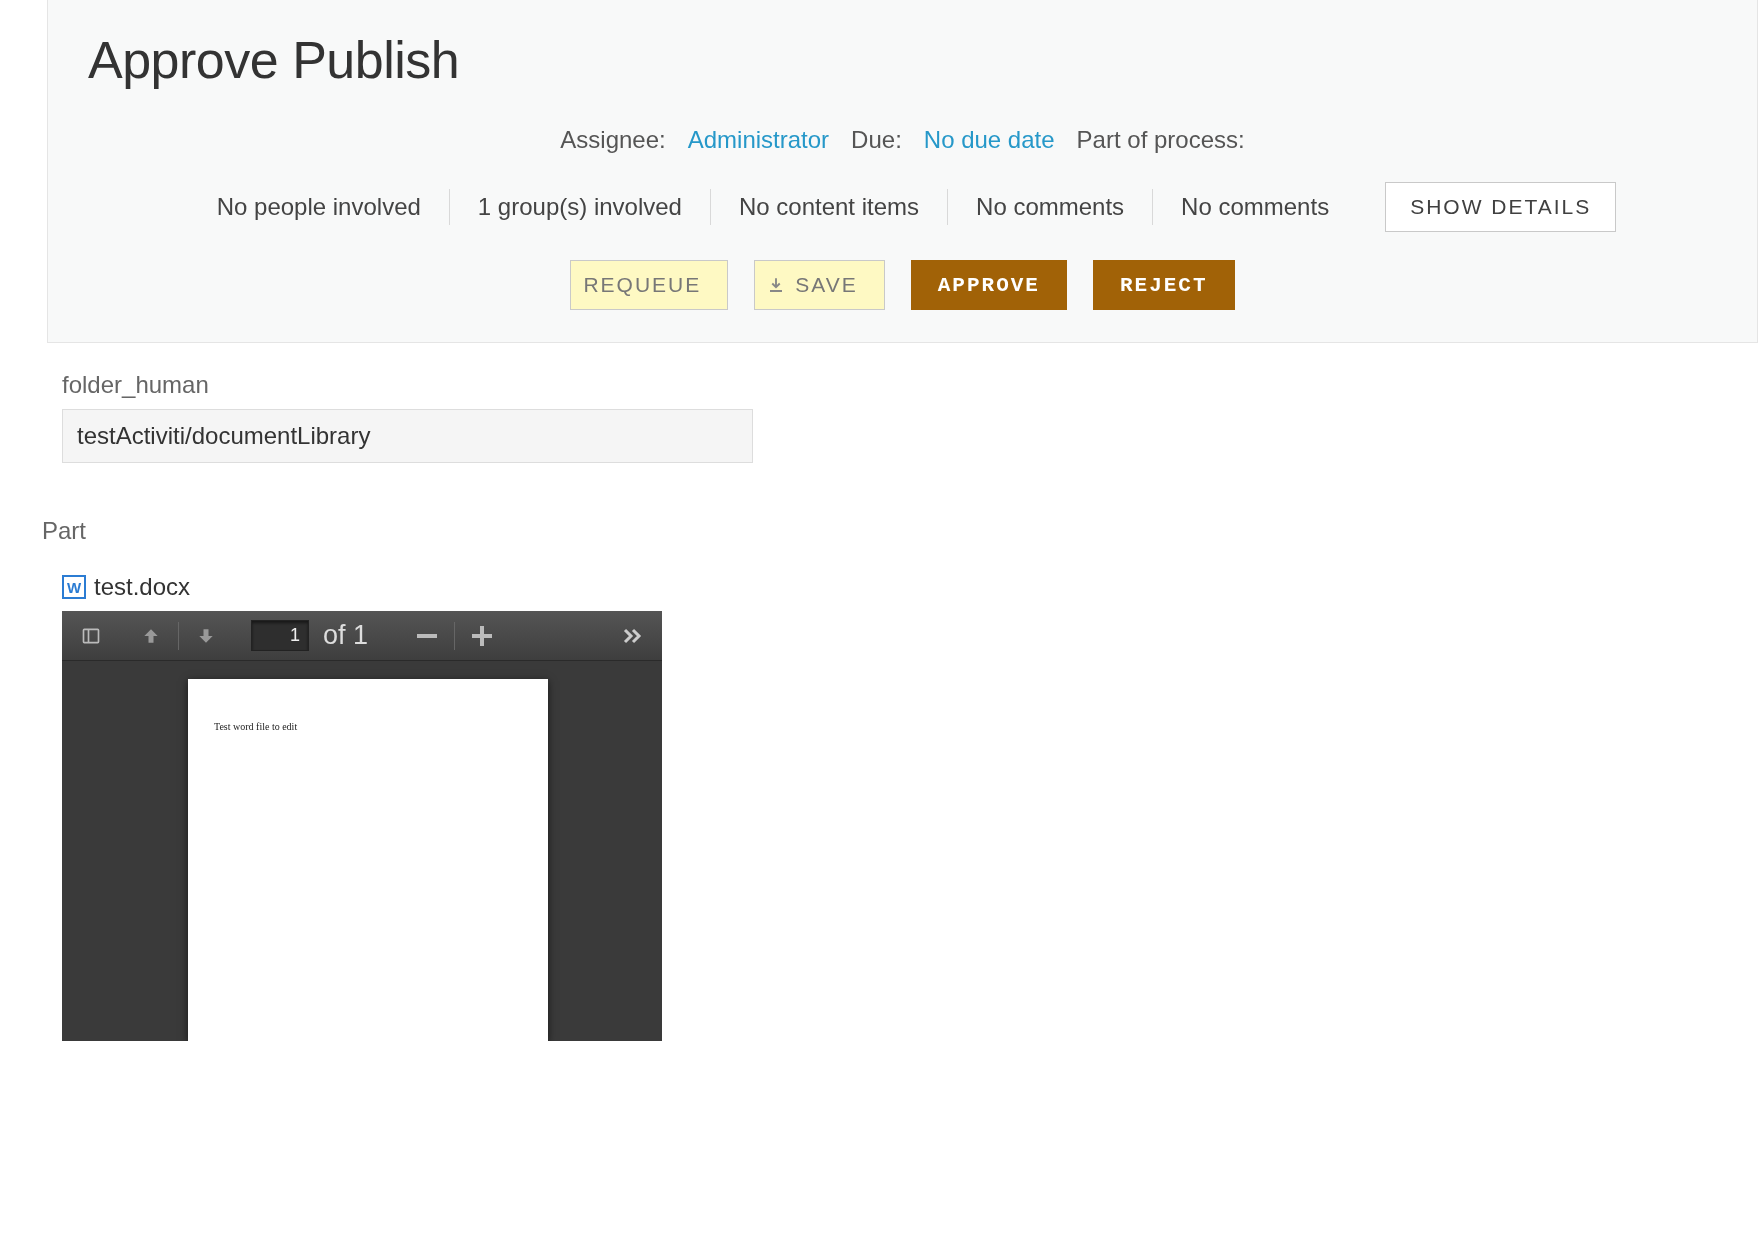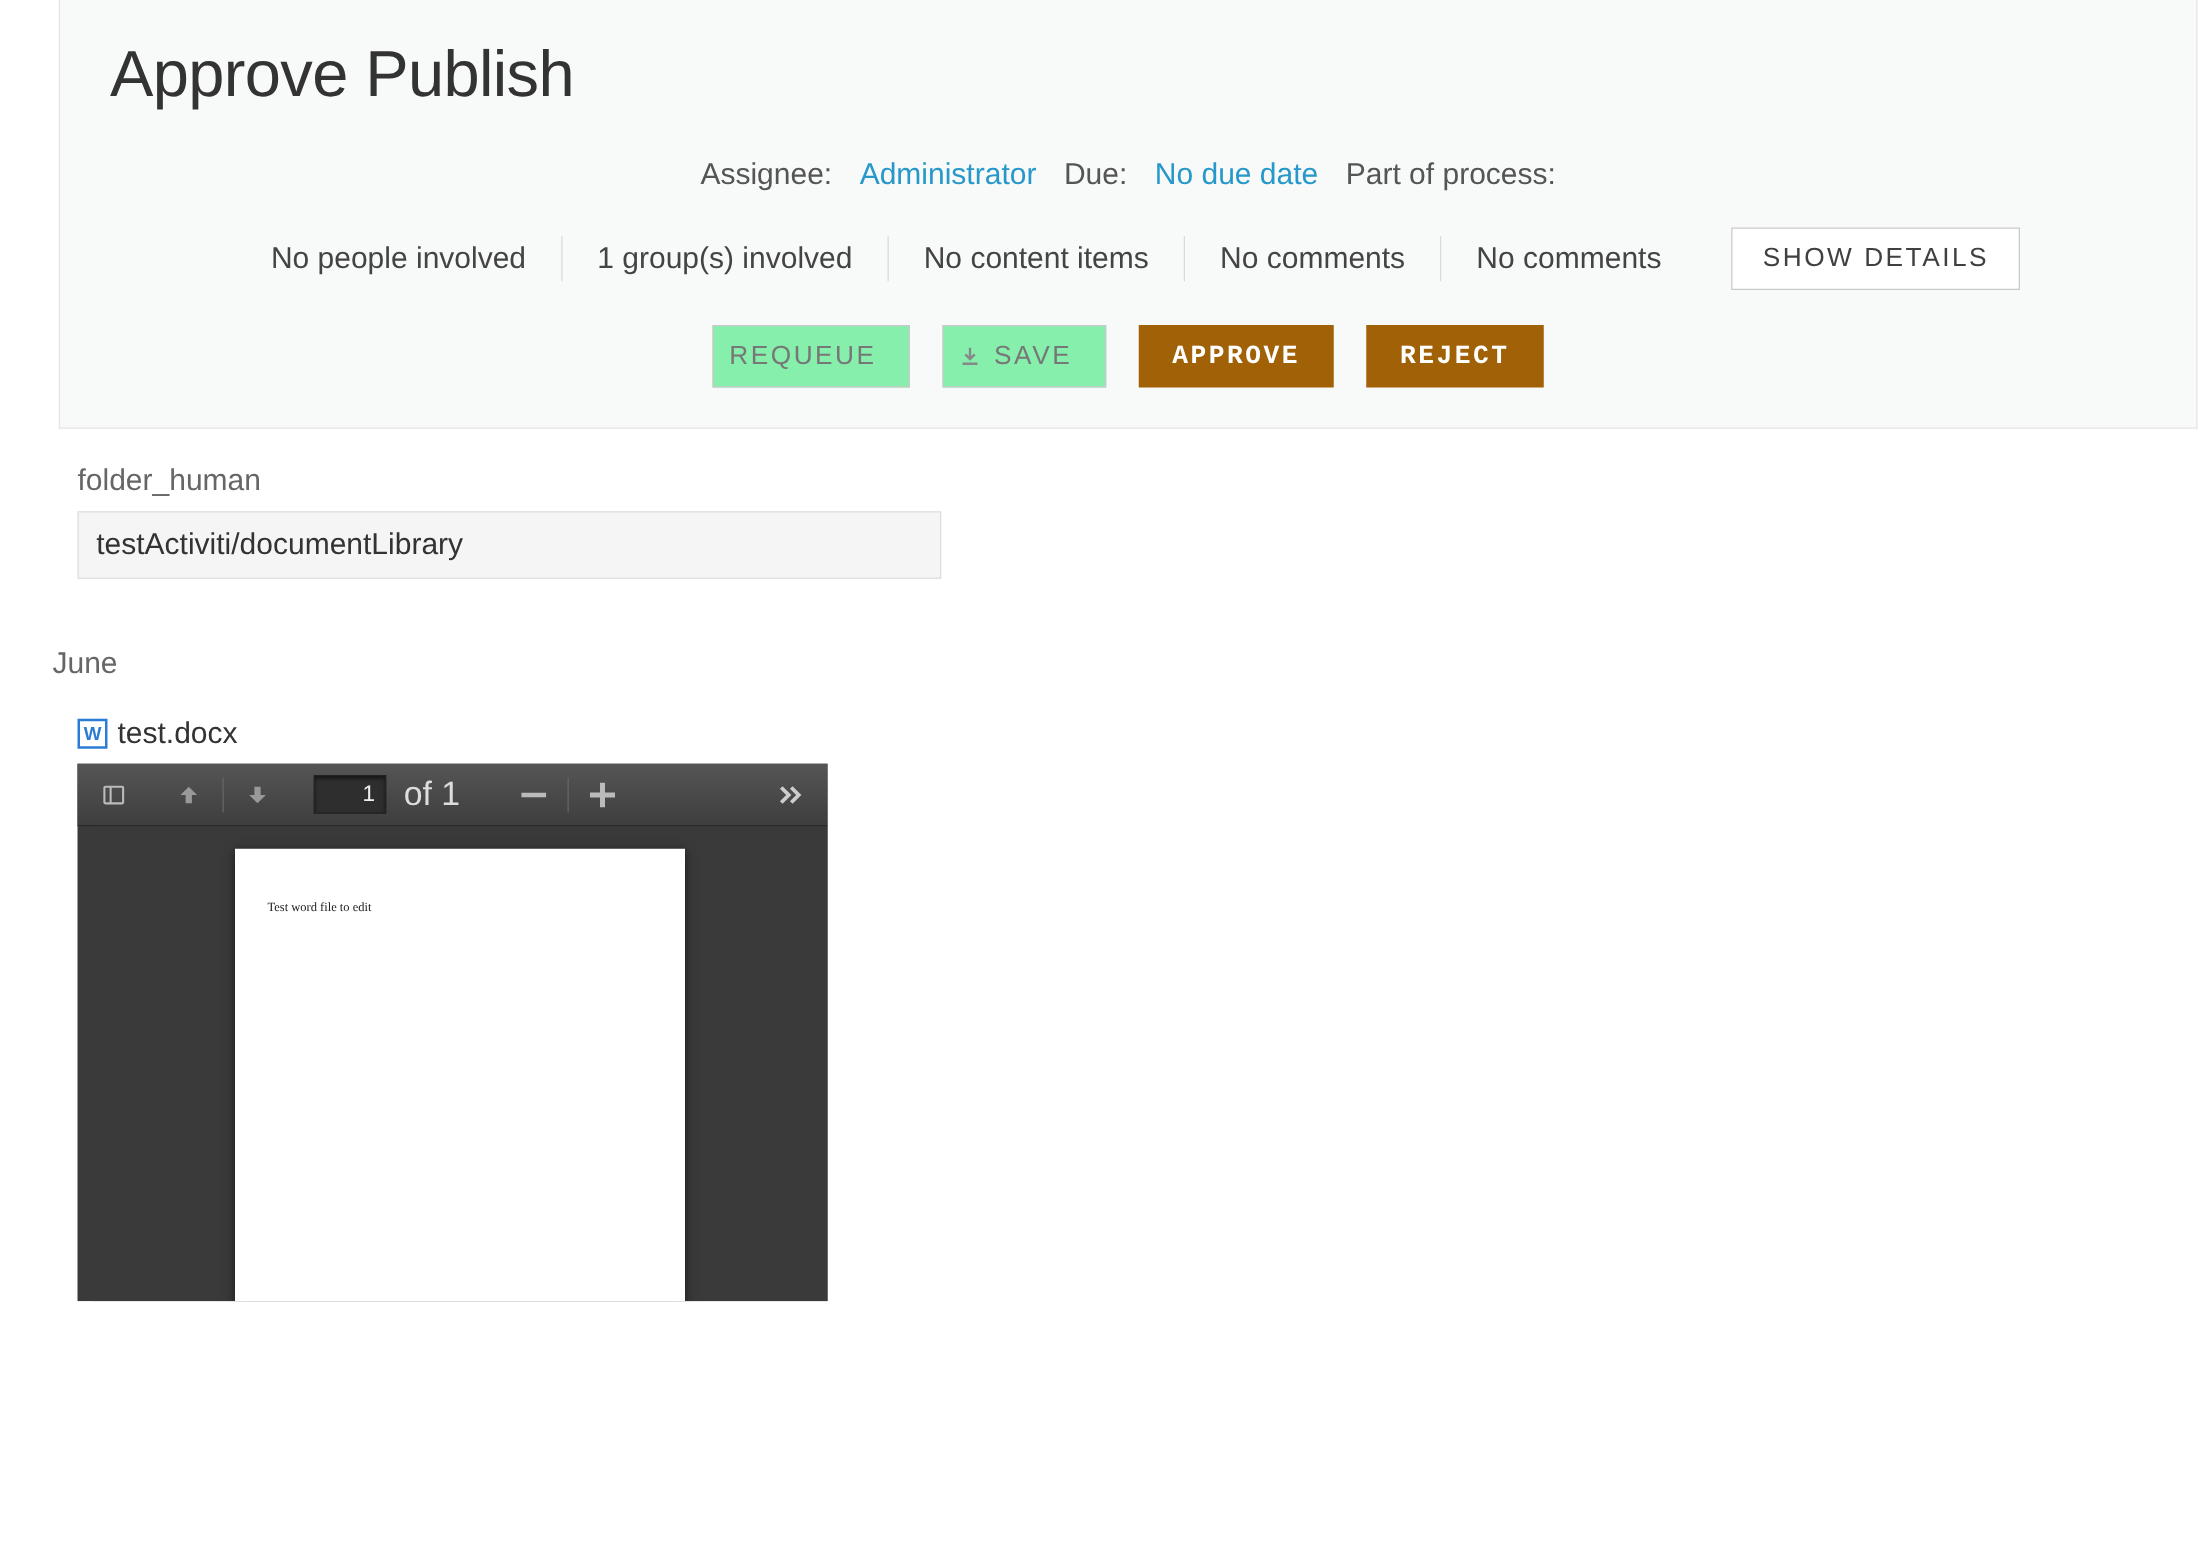--- a/index.html
+++ b/index.html
@@ -68,21 +68,21 @@
     font-size: 21px;
     letter-spacing: 2px;
     padding: 12px 26px;
     cursor: pointer;
     border: 1px solid transparent;
     display: inline-flex;
     align-items: center;
     gap: 10px;
   }
   .btn-outline {
-    background: #86efac;
+    background: #fef9c3;
     border-color: #c9c9c9;
     color: #777;
     padding-left: 12px;
   }
   .btn-primary {
     background: #a16207;
     color: #fff;
     font-weight: 600;
     font-family: Liberation Mono, monospace;
   }
@@ -213,21 +213,21 @@
       </button>
       <button class="btn btn-primary">APPROVE</button>
       <button class="btn btn-primary">REJECT</button>
     </div>
   </div>
 
   <div class="form-area">
     <div class="field-label">folder_human</div>
     <input class="field-input" type="text" readonly="" value="testActiviti/documentLibrary" style="">
 
-    <div class="file-label">June</div>
+    <div class="file-label">Part</div>
 
     <div class="file-row">
       <span class="word-icon">W</span>
       <span class="file-name">test.docx</span>
     </div>
 
     <div class="viewer">
       <div class="viewer-toolbar">
         <span class="tb-btn">
           <svg width="20" height="20" viewBox="0 0 24 24" fill="none" stroke="#bbb" stroke-width="2">

